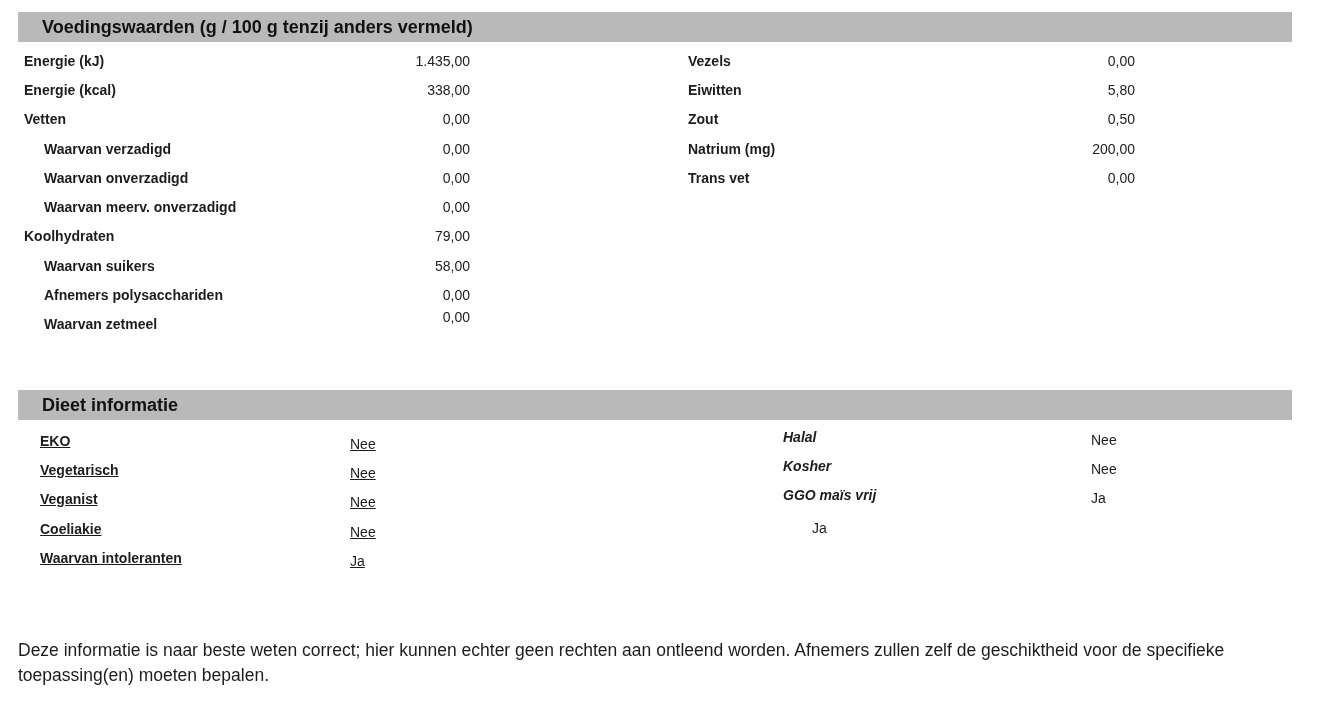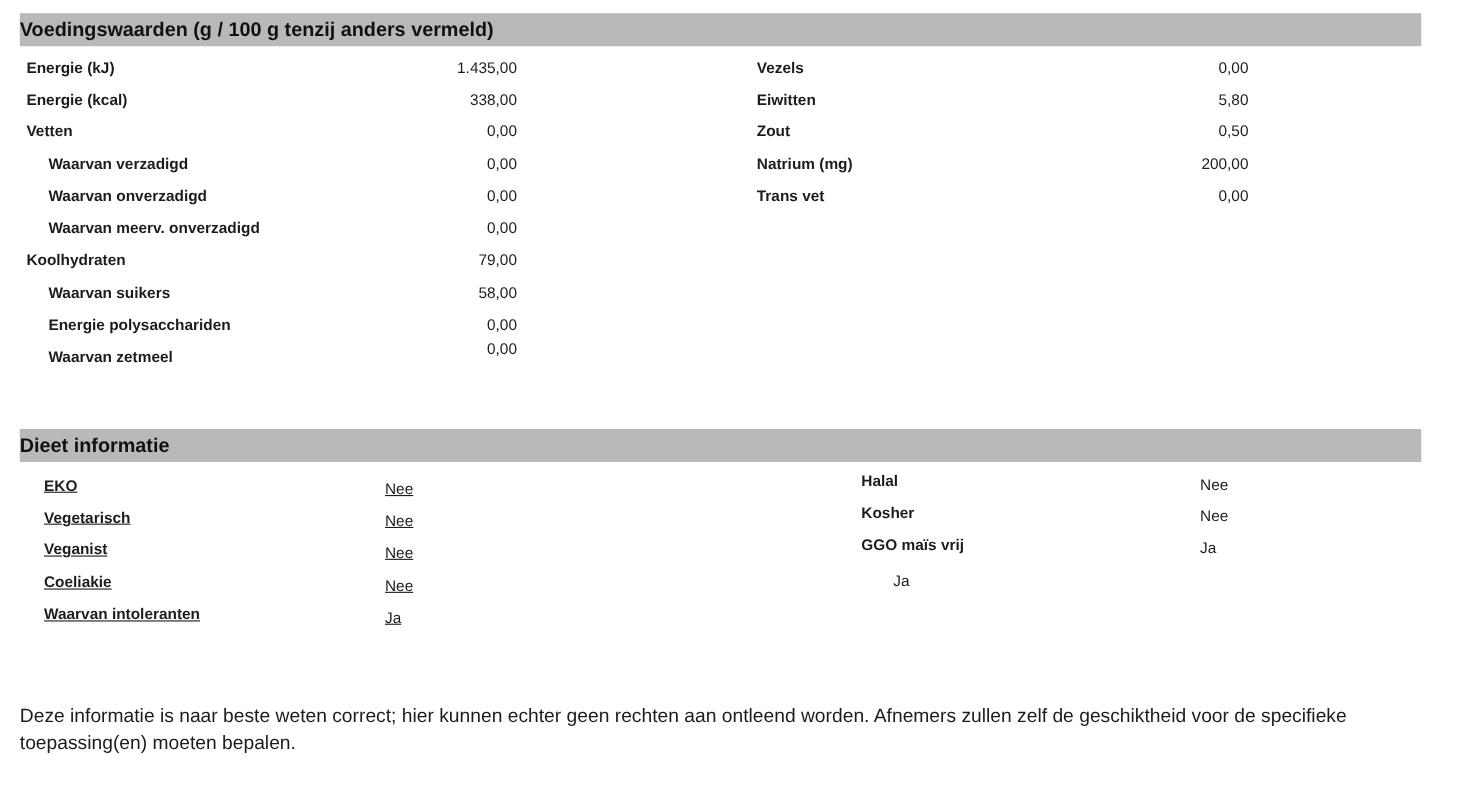--- a/index.html
+++ b/index.html
@@ -4,38 +4,38 @@
 <style>
   html, body { margin:0; padding:0; background:#ffffff; }
   .page {
     position:relative; width:1326px; height:728px; background:#ffffff;
     font-family:"Liberation Sans", sans-serif; color:#1c1c1c; overflow:hidden;
   }
   .bar {
     position:absolute; left:18px; width:1274px; height:30px;
     background:#b9b9b9; display:flex; align-items:center;
   }
-  .bar .bar-title { font-weight:bold; font-size:18px; padding-left:0; color:#111; }
+  .bar .bar-title { font-weight:bold; font-size:18px; padding-left:24px; color:#111; }
   .bar.nutrition { top:12px; }
   .bar.diet { top:390px; }
 
   .col { position:absolute; font-size:14px; }
   .col .row { height:29.3px; display:flex; align-items:center; }
   .nut-left  { left:24px; top:46px; width:446px; }
   .nut-right { left:688px; top:46px; width:447px; }
   .nut-left .row, .nut-right .row { justify-content:space-between; }
   .label { font-weight:bold; white-space:nowrap; }
   .value { font-weight:normal; white-space:nowrap; }
   .row.indent .label { padding-left:20px; }
   .value.raise { position:relative; top:-7px; }
 
   .diet-left  { left:40px;  top:426px;text-decoration:underline; }
   .diet-right { left:783px; top:422px; }
   .diet-left  .label { width:281px; }
-  .diet-right .label { width:279px; }
+  .diet-right .label { width:279px;font-style:italic; }
   .diet-left .value, .diet-right .value { position:relative; top:3px;margin-left:29px; }
 
   .footer {
     position:absolute; left:18px; top:620px; width:1292px;
     font-size:17.5px; line-height:25px; font-weight:normal; color:#1c1c1c;
   }
 </style>
 </head>
 <body>
 
@@ -72,21 +72,21 @@
     </div>
     <div class="row">
       <span class="label">Koolhydraten</span>
       <span class="value">79,00</span>
     </div>
     <div class="row indent">
       <span class="label">Waarvan suikers</span>
       <span class="value">58,00</span>
     </div>
     <div class="row indent">
-      <span class="label">Energie polysacchariden</span>
+      <span class="label">Afnemers polysacchariden</span>
       <span class="value">0,00</span>
     </div>
     <div class="row indent">
       <span class="label">Waarvan zetmeel</span>
       <span class="value raise">0,00</span>
     </div>
   </div>
 
   <div class="col nut-right">
     <div class="row">

